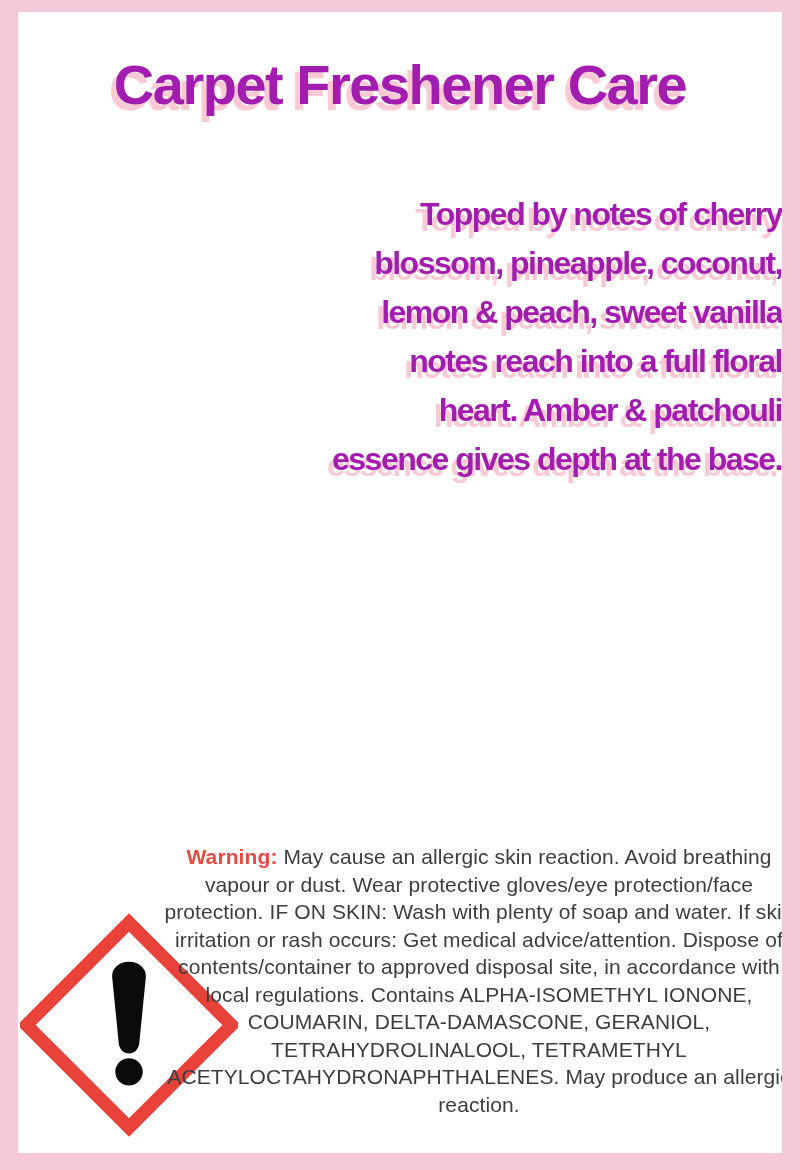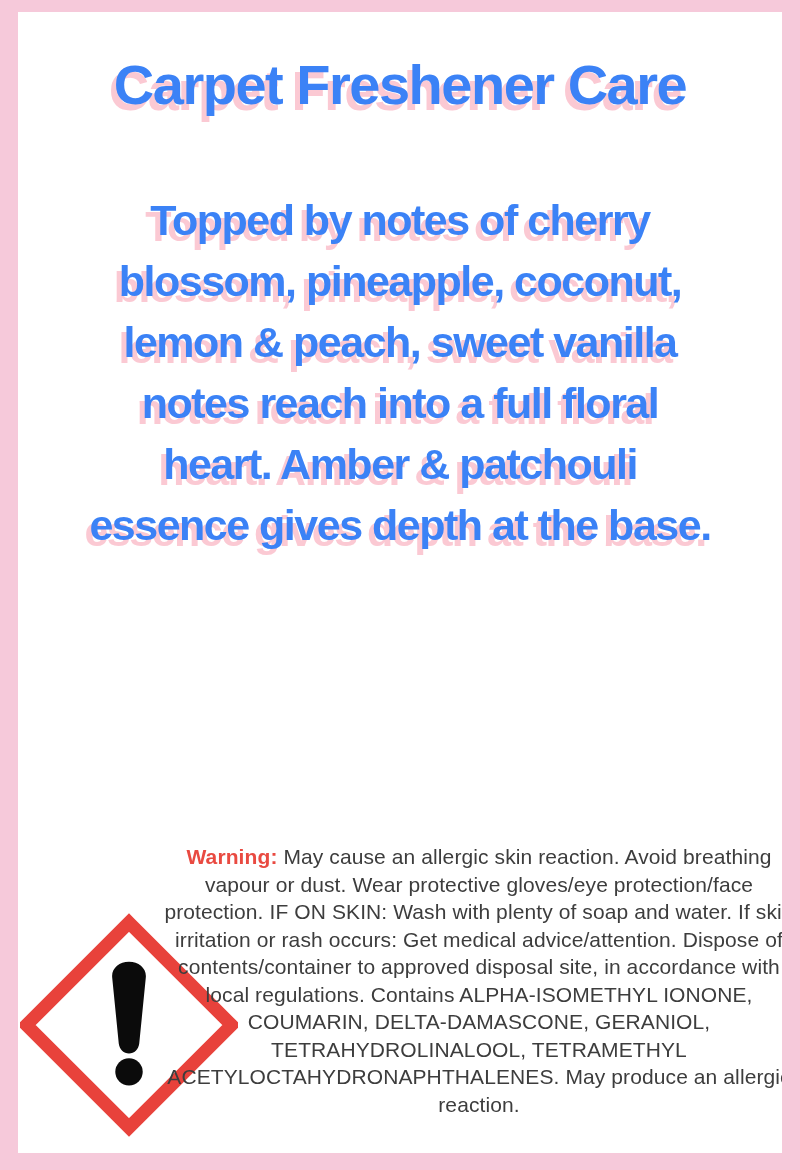--- a/index.html
+++ b/index.html
@@ -13,43 +13,44 @@
     height: 1170px;
     box-sizing: border-box;
     background: #ffffff;
     border-style: solid;
     border-color: #f6c9da;
     border-width: 12px 18px 17px 18px;
     overflow: hidden;
     font-family: "Liberation Sans", sans-serif;
   }
   .display {
-    color: #3b82f6;
+    color: #a21caf;
     text-shadow: -5px 6px 0 #fbc9d3;
     text-align: center;
     font-weight: 800;
     white-space: pre-line;
   }
   h1.title {
     margin: 42px 0 0 0;
     font-size: 56px;
     line-height: 1.1;
     letter-spacing: -1.5px;
   }
   h2.subtitle {
     margin: 14px 0 0 0;
     font-size: 46px;
     line-height: 75px;
     letter-spacing: -1px;
   }
   p.description {
     margin: 74px 0 0 0;
-    font-size: 43px;
-    line-height: 61px;
+    font-size: 32px;
+    line-height: 49px;
     letter-spacing: -1.5px;
+    text-align: right;
   }
   .warning-diamond {
     position: absolute;
     left: 2px;
     top: 900px;
     width: 218px;
     height: 226px;
   }
   .warning-text {
     position: absolute;

